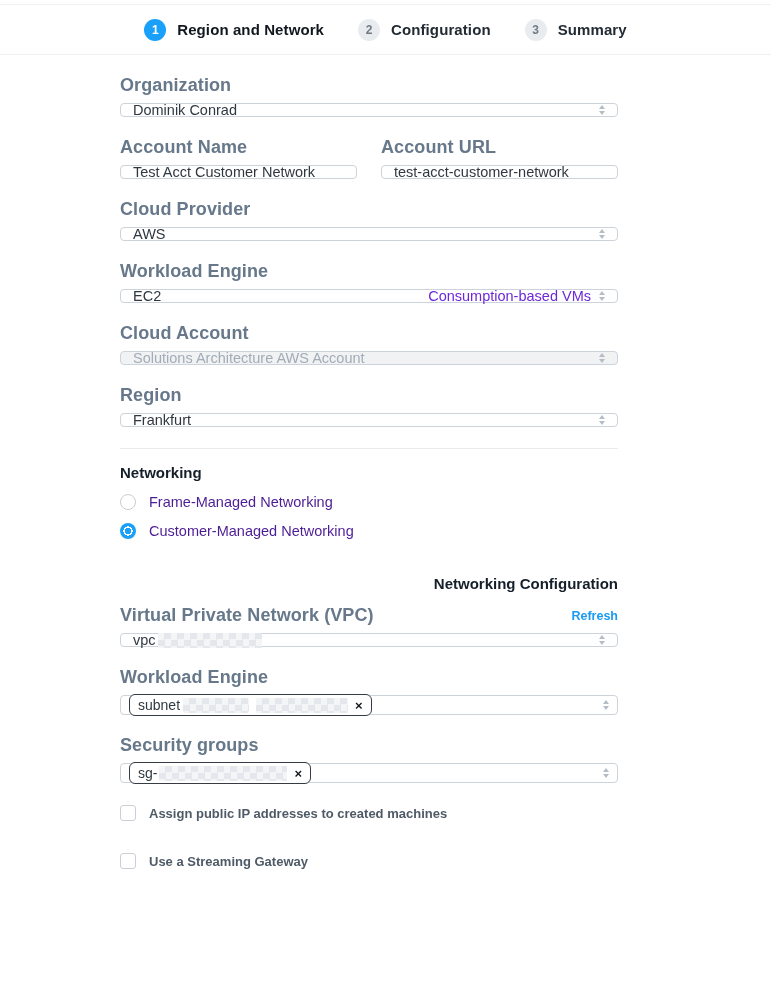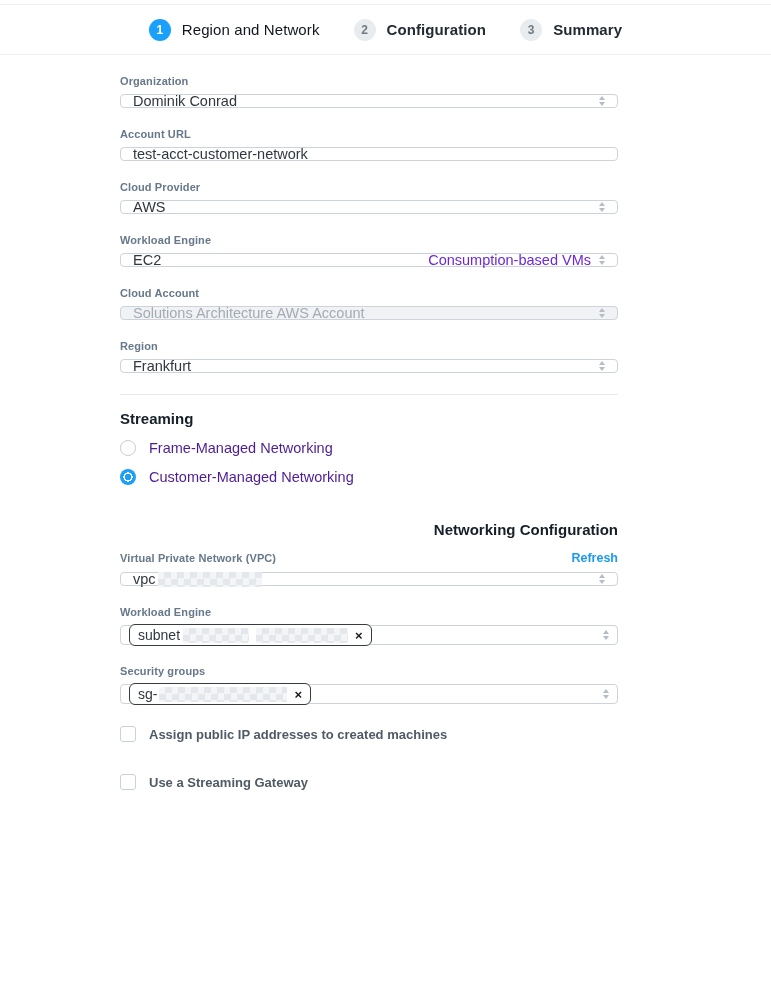--- a/index.html
+++ b/index.html
@@ -8,26 +8,26 @@
 
   
   .topline { margin-top:4px; border-top:1px solid #f1f1f1; }
   .header { height:50px; border-bottom:1px solid #f0f0f0; display:flex; align-items:center; justify-content:center; background:#fff; }
   .stepper { display:flex; align-items:center; gap:34px; }
   .step { display:flex; align-items:center; gap:11px; cursor:default; }
   .step-circle { width:22px; height:22px; border-radius:50%; background:#e9ecef; color:#717a84;
     font-size:12px; font-weight:700; display:flex; align-items:center; justify-content:center; }
   .step.active .step-circle { background:#18a0fb; color:#fff; }
   .step-label { font-size:15px; font-weight:600; color:#222b33; letter-spacing:.1px; }
-  .step.active .step-label { color:#10171e; font-weight:400; }
+  .step.active .step-label { color:#10171e; font-weight:700; }
 
   
   .form { margin:20px 0 0 120px; width:498px; }
   .field { margin-bottom:20px; }
-  .flabel { font-size:11px; font-weight:600; color:#66788a; margin-bottom:7px; letter-spacing:.1px; }
+  .flabel { font-size:18px; font-weight:600; color:#66788a; margin-bottom:7px; letter-spacing:.1px; }
   .label-row { display:flex; justify-content:space-between; align-items:center; margin-bottom:7px; }
   .label-row .flabel { margin-bottom:0; }
   .link { font-size:12.5px; font-weight:700; color:#1b9af0; cursor:pointer; text-decoration:none; }
 
   .control { height:14px; border:1px solid #ccd3da; border-radius:4px; background:#fff;
     display:flex; align-items:center; padding:0 12px; font-size:14.5px; color:#2f3840; }
   .select { justify-content:space-between; cursor:pointer; }
   .select .val { white-space:nowrap; }
   .right-side { display:flex; align-items:center; gap:8px; }
   .hint { color:#6d28d9; font-size:14.5px; }
@@ -93,20 +93,26 @@
       <span class="val">Dominik Conrad</span>
       <span class="caret">
           <i class="up"></i>
           <i class="dn"></i>
         </span>
     </div>
   </div>
 
   <div class="field two-col">
     <div class="col">
+      <div class="flabel">Account Name</div>
+      <div class="control">
+        <span class="val">Test Acct Customer Network</span>
+      </div>
+    </div>
+    <div class="col">
       <div class="flabel">Account URL</div>
       <div class="control">
         <span class="val">test-acct-customer-network</span>
       </div>
     </div>
   </div>
 
   <div class="field">
     <div class="flabel">Cloud Provider</div>
     <div class="control select">
@@ -149,21 +155,21 @@
       <span class="val">Frankfurt</span>
       <span class="caret">
           <i class="up"></i>
           <i class="dn"></i>
         </span>
     </div>
   </div>
 
   <hr class="divider">
 
-  <div class="sec-heading">Streaming</div>
+  <div class="sec-heading">Networking</div>
 
   <div class="radio-row">
     <span class="radio off"></span>
     <span class="radio-label">Frame-Managed Networking</span>
   </div>
   <div class="radio-row">
     <span class="radio on"></span>
     <span class="radio-label">Customer-Managed Networking</span>
   </div>
 

